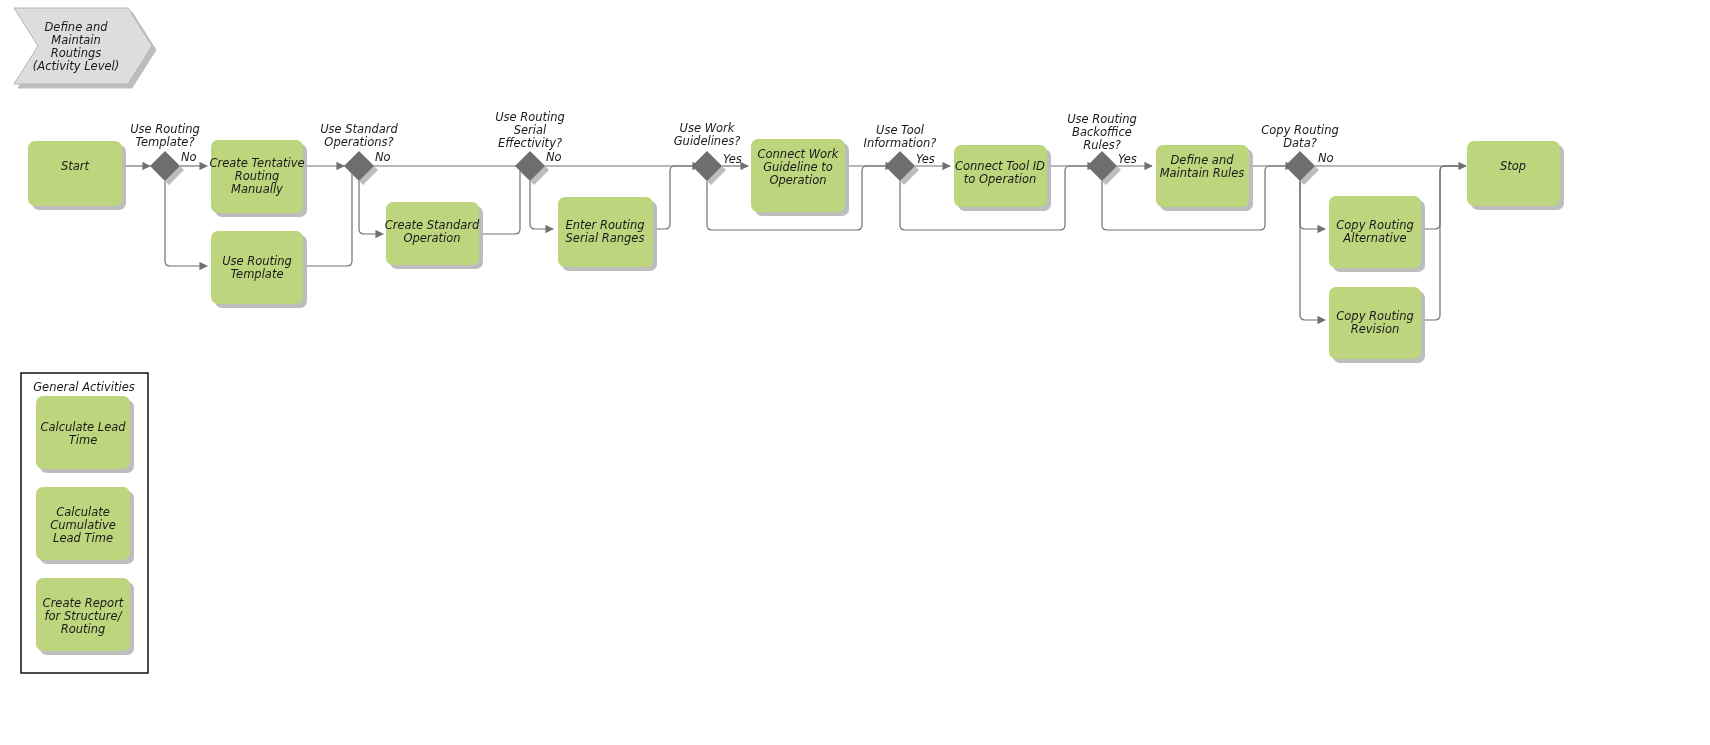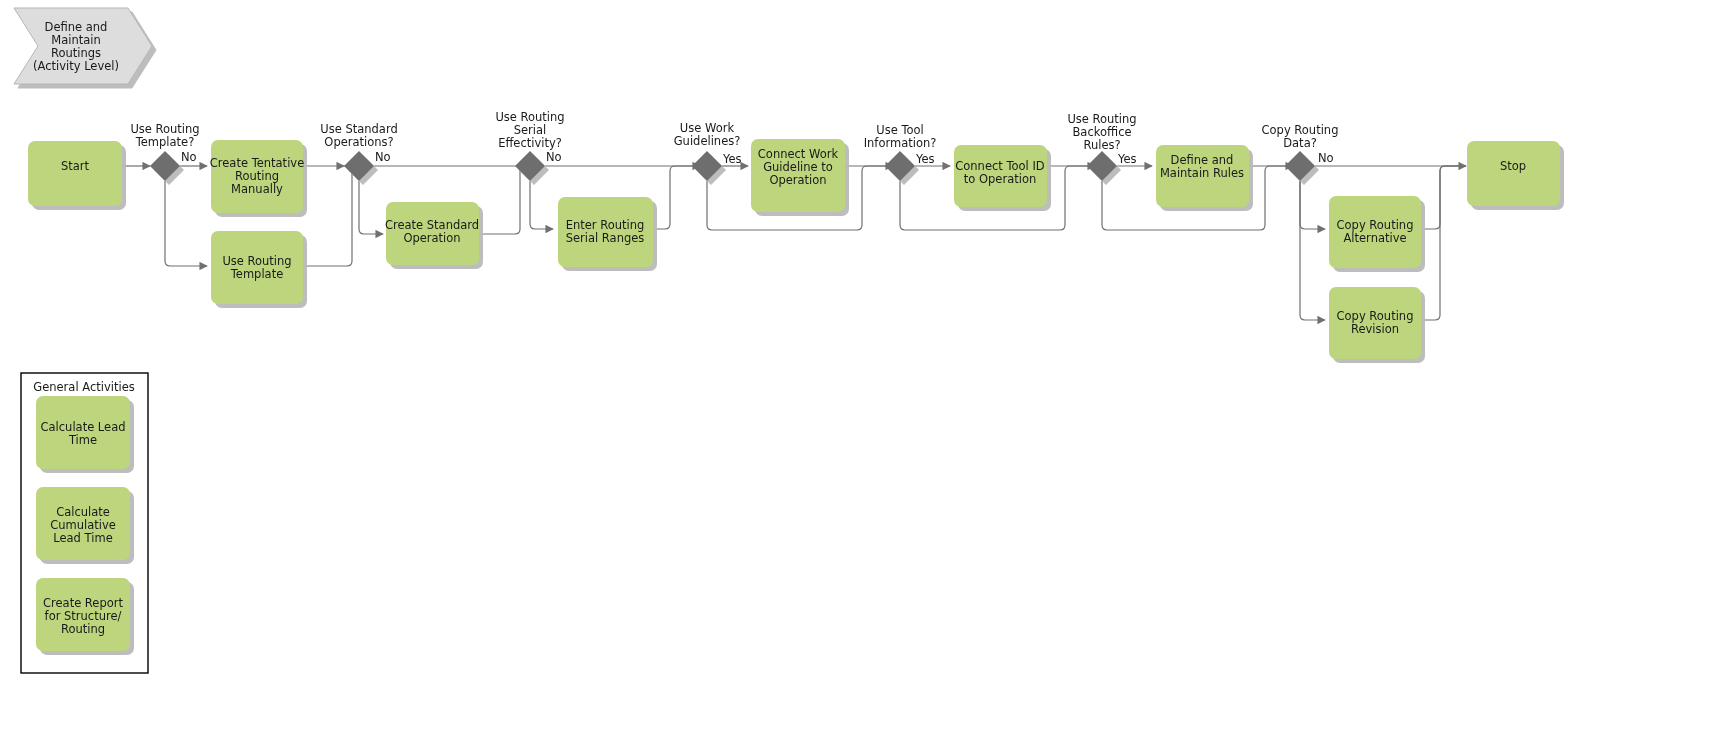--- a/index.html
+++ b/index.html
@@ -12,20 +12,21 @@
     width: 1710px;
     height: 745px;
     position: relative;
     overflow: hidden;
   }
   #canvas {
     position: absolute;
     left: 0; top: 0;
     width: 1710px;
     height: 745px;
+    font-style: italic;
   }
   svg.flow {
     position: absolute;
     left: 0; top: 0;
     width: 1710px;
     height: 745px;
   }
   .nodeText {
     font-family: "DejaVu Sans", sans-serif;
     font-size: 11.5px;

